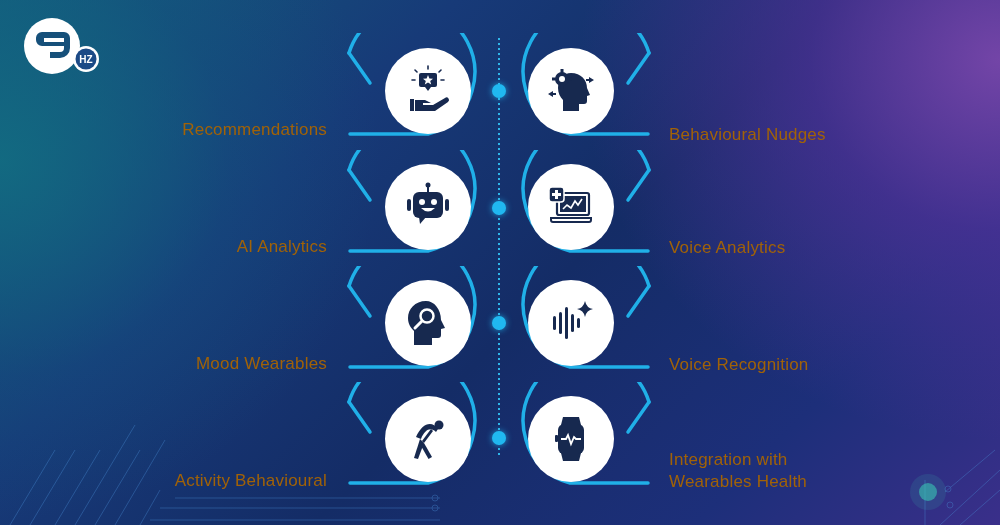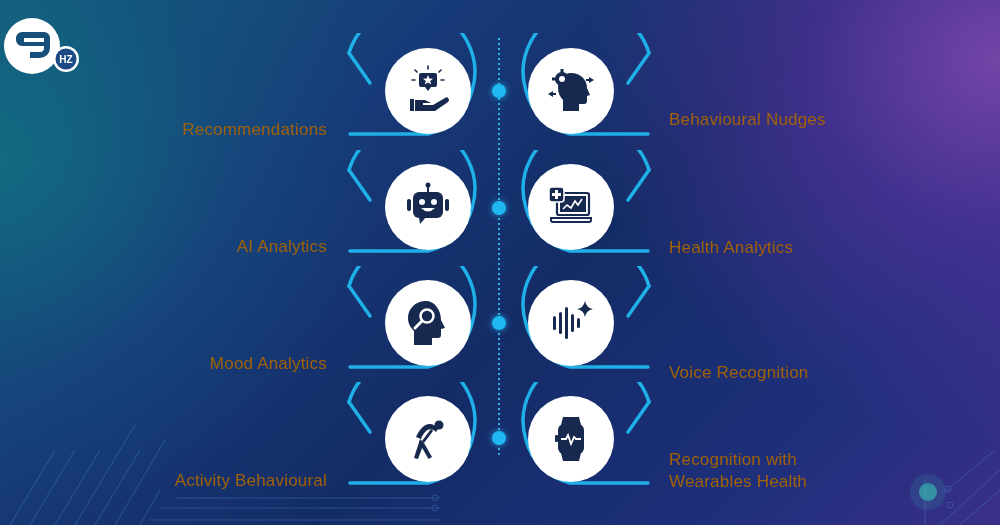--- a/index.html
+++ b/index.html
@@ -6,21 +6,21 @@
   html, body { width: 1000px; height: 525px; overflow: hidden; }
   body {
     position: relative;
     font-family: "Liberation Sans", "DejaVu Sans", sans-serif;
     background:
       radial-gradient(ellipse 420px 380px at 1000px 60px, rgba(120,70,170,0.95), rgba(90,50,160,0.6) 45%, rgba(40,40,120,0) 100%),
       radial-gradient(ellipse 380px 360px at 0px 160px, rgba(18,110,130,0.85), rgba(18,90,130,0.3) 60%, rgba(20,40,100,0) 100%),
       linear-gradient(135deg, #135d7c 0%, #173a78 30%, #142c66 55%, #1d2f7a 80%, #3a2f8a 100%);
   }
   .bgdeco { position: absolute; left: 0; top: 0; width: 1000px; height: 525px; pointer-events: none; }
-  .logo { position: absolute; left: 0; top: 16px; width: 82px; height: 60px; }
+  .logo { position: absolute; left: 20px; top: 16px; width: 82px; height: 60px; }
   .divider {
     position: absolute; left: 498px; top: 38px; width: 2px; height: 420px;
     background-image: linear-gradient(#2fb6ea 50%, transparent 50%);
     background-size: 2px 5px;
   }
   .node {
     position: absolute; left: 492px; width: 14px; height: 14px; border-radius: 50%;
     background: #20b8f0; box-shadow: 0 0 6px rgba(32,184,240,0.8);
   }
   .item { position: absolute; width: 1000px; height: 117px; left: 0; }
@@ -227,22 +227,22 @@
       <path d="M18 48 h16 l2 -8 h-20 z"></path>
       <rect x="13" y="11" width="26" height="30" rx="6"></rect>
       <rect x="10" y="22" width="3" height="7" rx="1"></rect>
     </g>
     <polyline points="16,26 21,26 23,22 26,31 29,24 31,26 36,26" fill="none" stroke="#fff" stroke-width="1.8"></polyline>
   </svg>
 </div>
 
 <div class="label left" style="top:119px">Recommendations</div>
 <div class="label left" style="top:236px">AI Analytics</div>
-<div class="label left" style="top:353px">Mood Analytics</div>
+<div class="label left" style="top:353px">Mood Wearables</div>
 <div class="label left" style="top:470px">Activity Behavioural</div>
 
-<div class="label right" style="top:109px">Behavioural Nudges</div>
-<div class="label right" style="top:237px">Health Analytics</div>
-<div class="label right" style="top:362px">Voice Recognition</div>
+<div class="label right" style="top:124px">Behavioural Nudges</div>
+<div class="label right" style="top:237px">Voice Analytics</div>
+<div class="label right" style="top:354px">Voice Recognition</div>
 <div class="label right" style="top:449px">
-  <div>Recognition with</div>
+  <div>Integration with</div>
   <div>Wearables Health</div>
 </div>
 
 </body></html>

